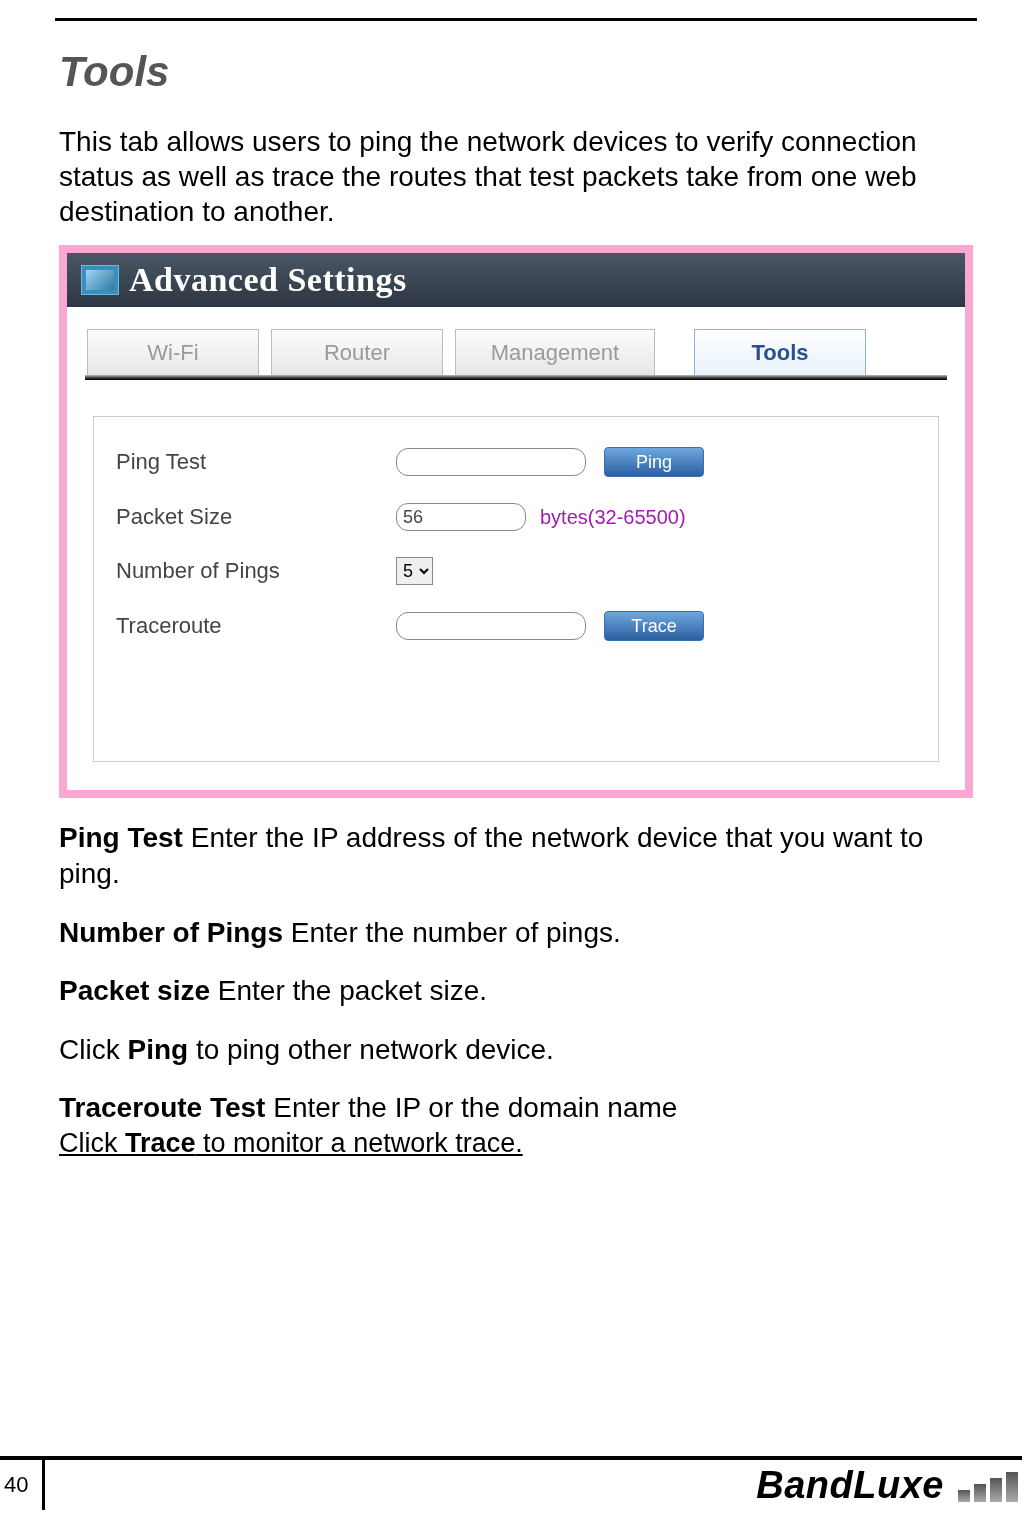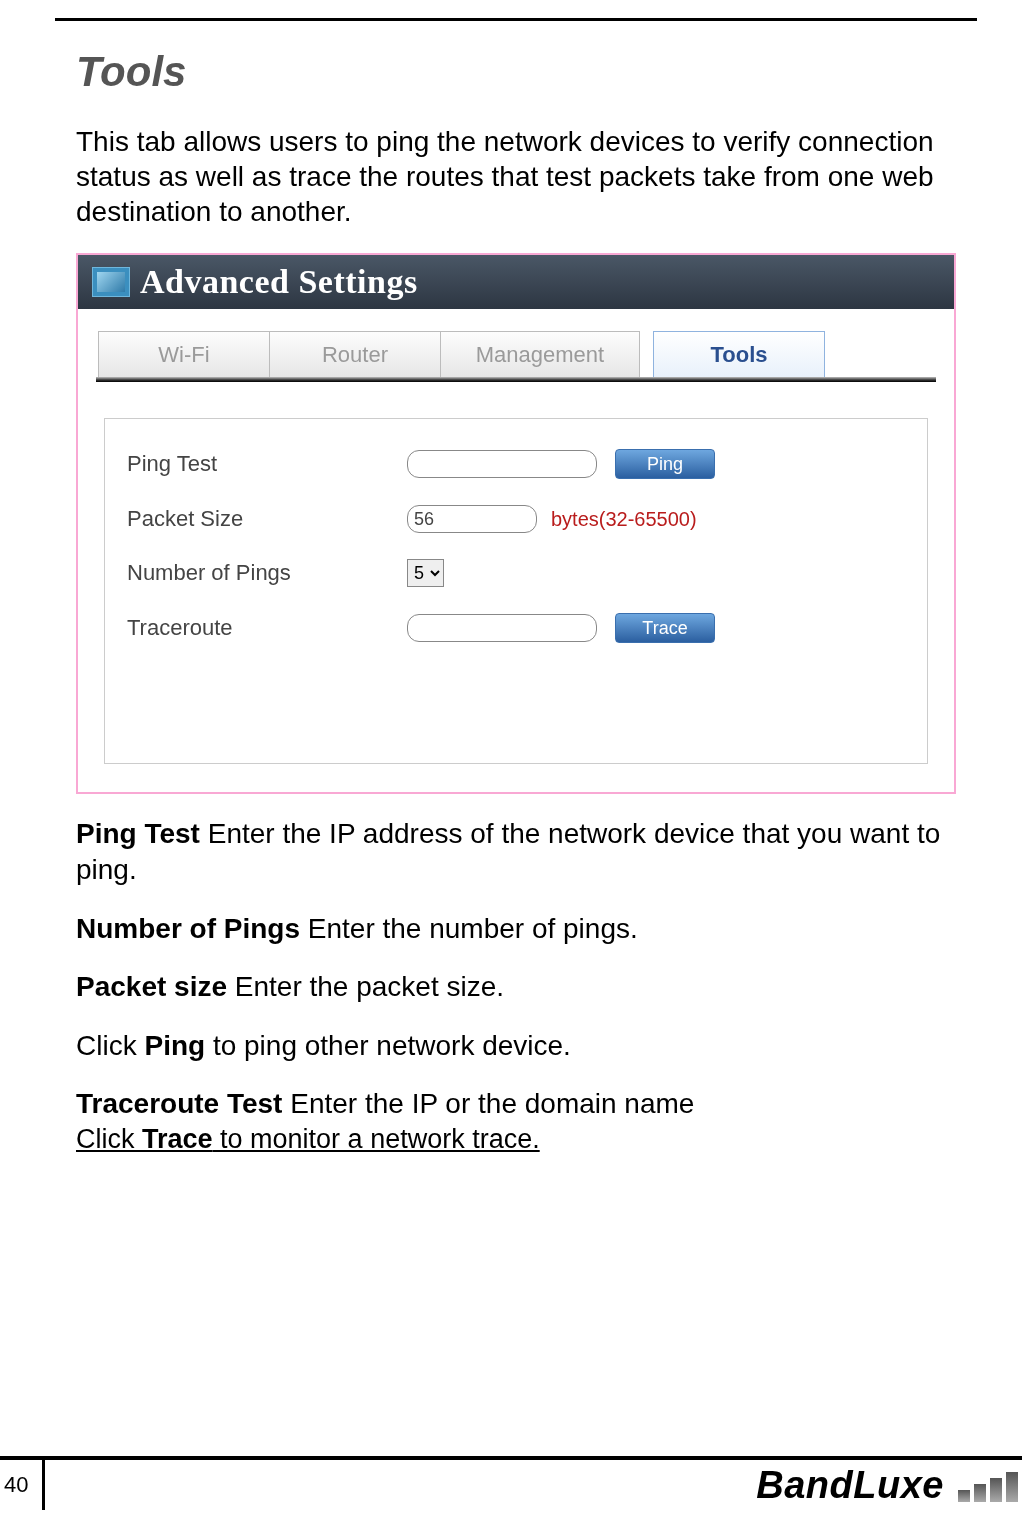--- a/index.html
+++ b/index.html
@@ -1,40 +1,40 @@
 <!DOCTYPE html>
 <html><head>
 <meta charset="utf-8">
 <style>
   * { box-sizing: border-box; margin: 0; padding: 0; }
   html, body { width: 1032px; height: 1538px; background: #fff; font-family: Arial, Helvetica, sans-serif; color: #000; }
-  .page { position: relative; width: 1032px; height: 1538px; padding: 0 76px; }
+  .page { position: relative; width: 1032px; height: 1538px; padding: 0 59px; }
   .top-rule { position: absolute; top: 18px; left: 55px; right: 55px; height: 3px; background: #000; }
   .content { padding-top: 48px; }
   .section-title { font-size: 42px; font-weight: bold; font-style: italic; color: #555; margin-bottom: 28px; }
-  .intro { font-size: 28px; line-height: 1.25; margin-bottom: 24px; }
-  .screenshot { border: 2px solid #f9a8d4; background: #fff; margin-bottom: 16px; }
+  .intro { font-size: 28px; line-height: 1.25; margin-bottom: 16px; }
+  .screenshot { border: 8px solid #f9a8d4; background: #fff; margin-bottom: 16px; }
   .ss-header { background: linear-gradient(#4a5766,#2d3642); color: #fff; padding: 8px 14px; display: flex; align-items: center; gap: 10px; }
   .adv-icon { width: 38px; height: 30px; background: #3b8fbf; border: 1px solid #6fb7dd; position: relative; }
   .adv-icon::before { content:""; position:absolute; inset:4px; background: linear-gradient(135deg,#9fd6f0,#2f7aa8); }
   .ss-title { font-family: Georgia, "Times New Roman", serif; font-weight: bold; font-size: 34px; letter-spacing: 0.5px; }
-  .tabs-bar { display:flex; gap:0; padding: 22px 20px 0 20px; }
+  .tabs-bar { display:flex; gap:13px; padding: 22px 20px 0 20px; }
   .tab { width: 172px; height: 46px; background: linear-gradient(#fdfdfd,#e6e6e6); border:1px solid #bcbcbc; border-bottom:none; display:flex; align-items:center; justify-content:center; font-size:22px; color:#9a9a9a; margin-right:-1px; }
   .tab.mgmt { width: 200px; }
   .tab-spacer { width: 14px; }
   .tab.active { background: linear-gradient(#ffffff,#e8f1fb); color:#2a4f8f; font-weight:bold; border-color:#8fb3df; }
   .tab-underline { margin: 0 18px; height:5px; background: linear-gradient(#bdbdbd,#333 60%,#000); }
   .form-area { margin: 36px 26px 28px 26px; border: 1px solid #ccc; padding: 30px 22px 120px 22px; }
   .frow { display:flex; align-items:center; margin-bottom: 26px; font-size: 22px; color:#444; }
   .flabel { width: 280px; }
   .text-input { height: 28px; border:1px solid #888; border-radius:12px; background:#fff; padding: 0 6px; font-size: 18px; color:#444; }
   .inp-narrow { width: 190px; }
   .inp-small { width: 130px; }
   .blue-btn { margin-left: 18px; height: 30px; min-width: 100px; background: linear-gradient(#6ea7df,#2b5fa0); color:#fff; border:1px solid #3a6fae; border-radius:4px; font-size: 18px; padding: 0 16px; cursor:pointer; }
-  .hint { margin-left: 14px; color:#b91c1c; font-size: 20px; }
+  .hint { margin-left: 14px; color:#a21caf; font-size: 20px; }
   .num-select { height: 28px; border:1px solid #888; font-size:18px; padding: 0 2px; }
   .desc { font-size: 28px; line-height: 1.3; margin-top: 22px; }
   .desc .b { font-weight: bold; }
   .trace-line { font-family: Verdana, Tahoma, Geneva, sans-serif; font-size: 27px; margin-top: 2px; text-decoration: underline; }
   .trace-line .b2 { font-weight: bold; }
   .footer { position:absolute; bottom: 28px; left:0; right:0; padding: 0 10px 0 0; }
   .footer-rule { height: 4px; background:#000; margin: 0 0 0 0; }
   .footer-row { display:flex; align-items:center; height: 50px; }
   .page-num { font-size: 22px; padding-left: 4px; }
   .page-num-box { display:inline-block; border-right: 3px solid #000; padding-right: 14px; height: 50px; line-height: 50px; }

